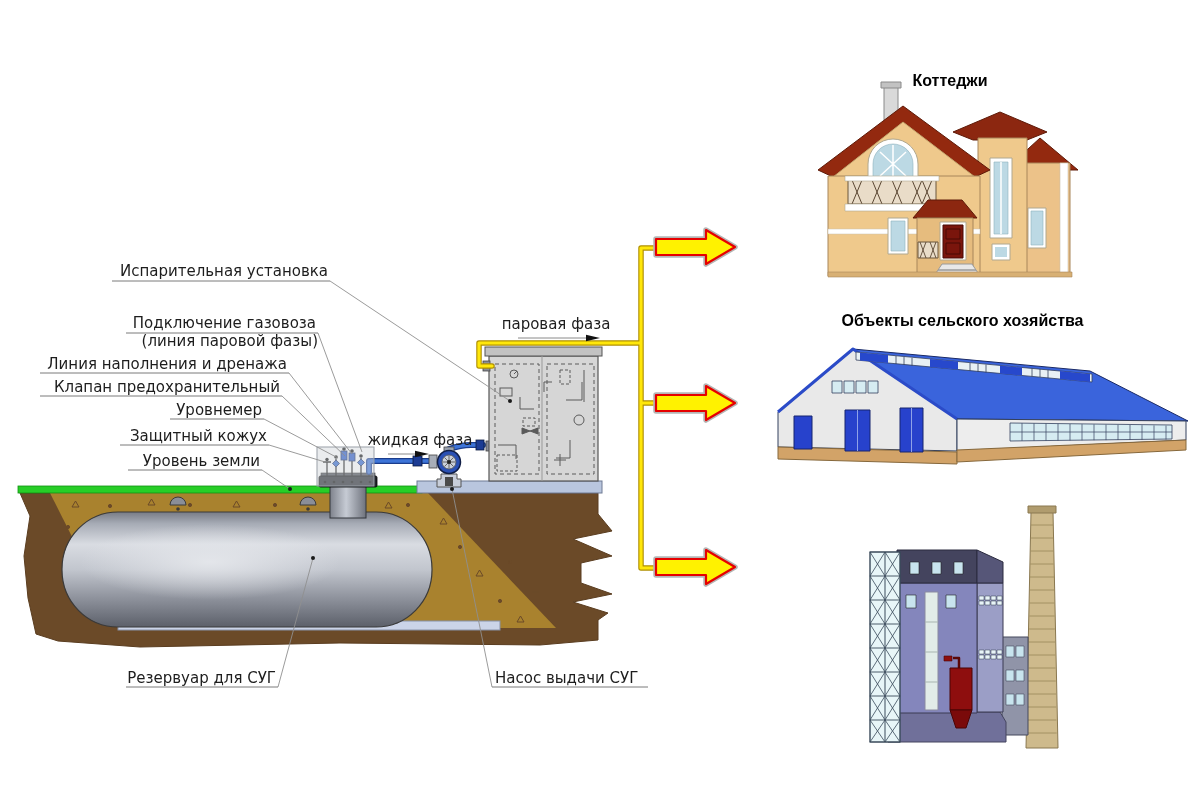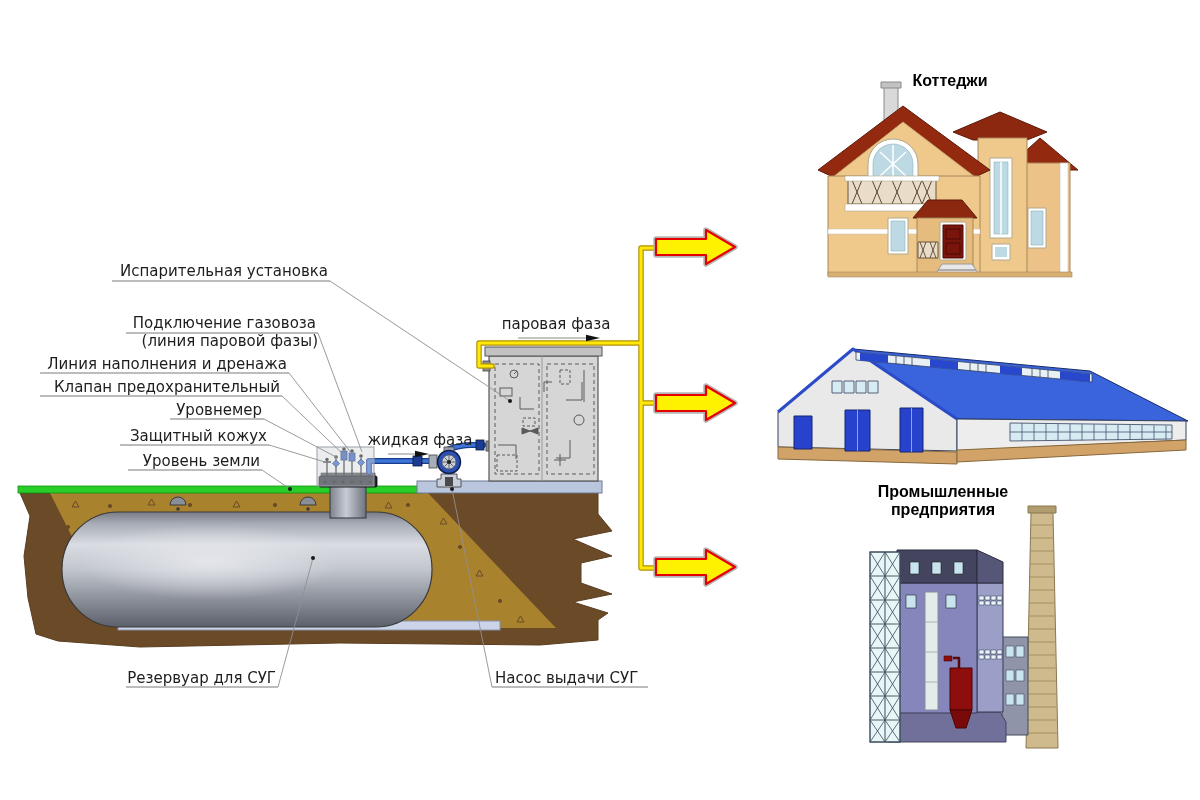--- a/index.html
+++ b/index.html
@@ -367,14 +367,14 @@
     <g>
       <path d="M953,658 h6 v12" fill="none" stroke="#5A0808" stroke-width="2.5"></path>
       <rect x="950" y="668" width="22" height="42" fill="#8E0E0E" stroke="#4A0404"></rect>
       <polygon points="950,710 972,710 966,728 956,728" fill="#7A0A0A" stroke="#4A0404"></polygon>
       <rect x="944" y="656" width="8" height="5" fill="#8E0E0E" stroke="#4A0404" stroke-width="0.6"></rect>
     </g>
   </g>
 </svg>
 
 <div class="title title-cottages">Коттеджи</div>
-<div class="title title-industry">Промышленные предприятия</div>
+<div class="title title-farm">Объекты сельского хозяйства</div>
 </div>
 
 </body></html>

